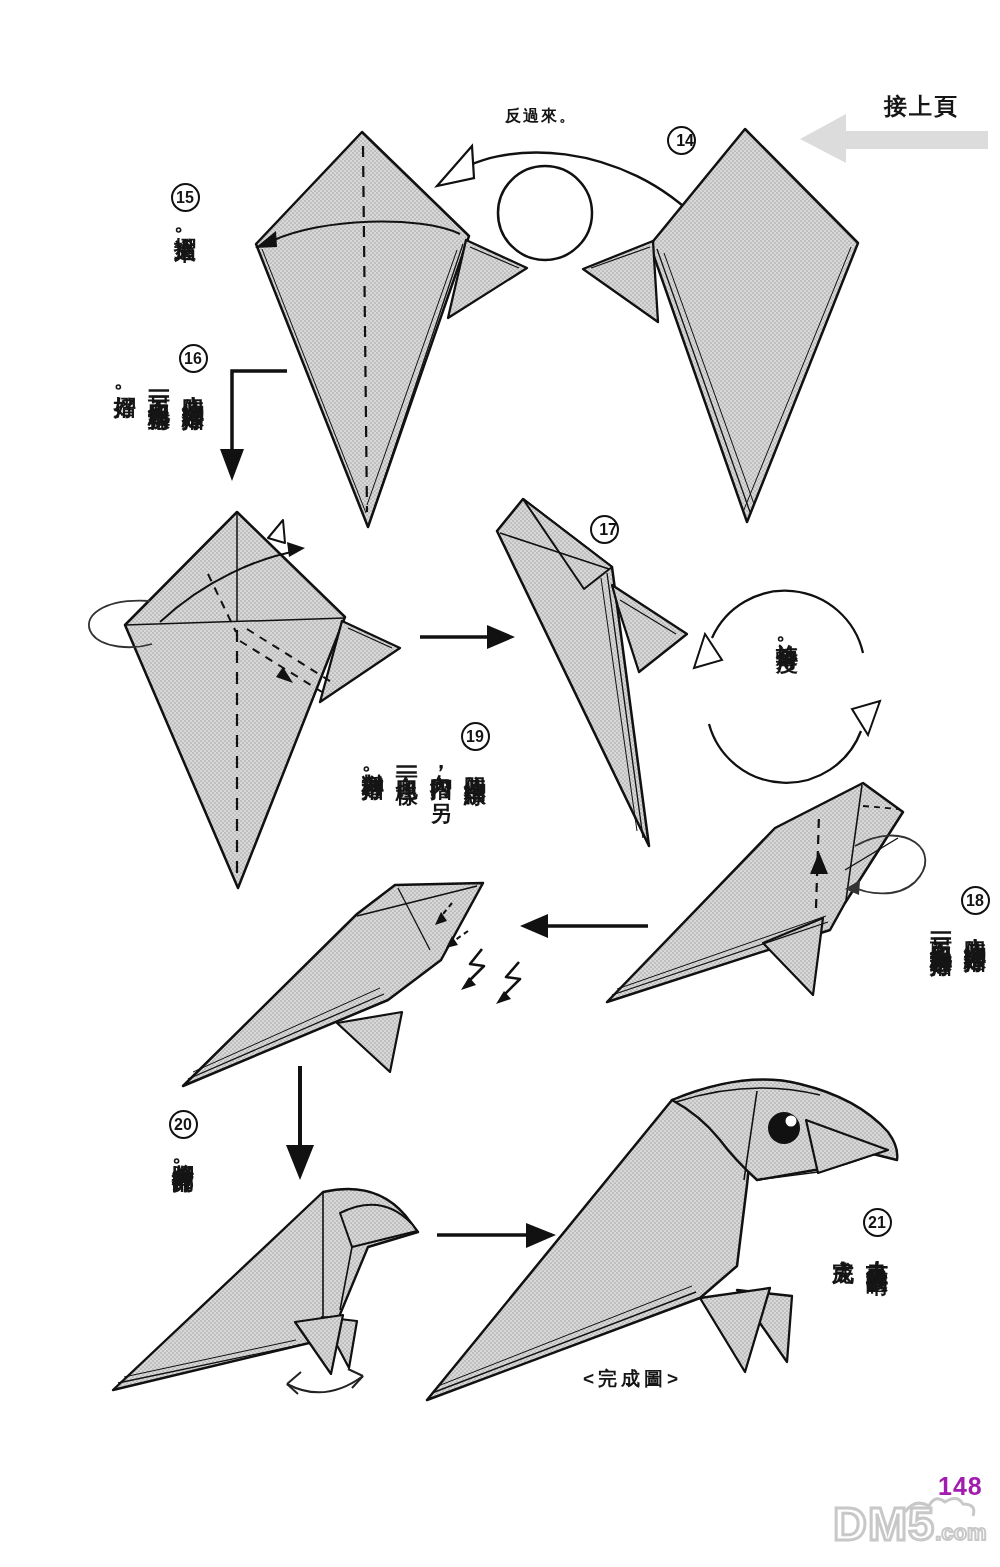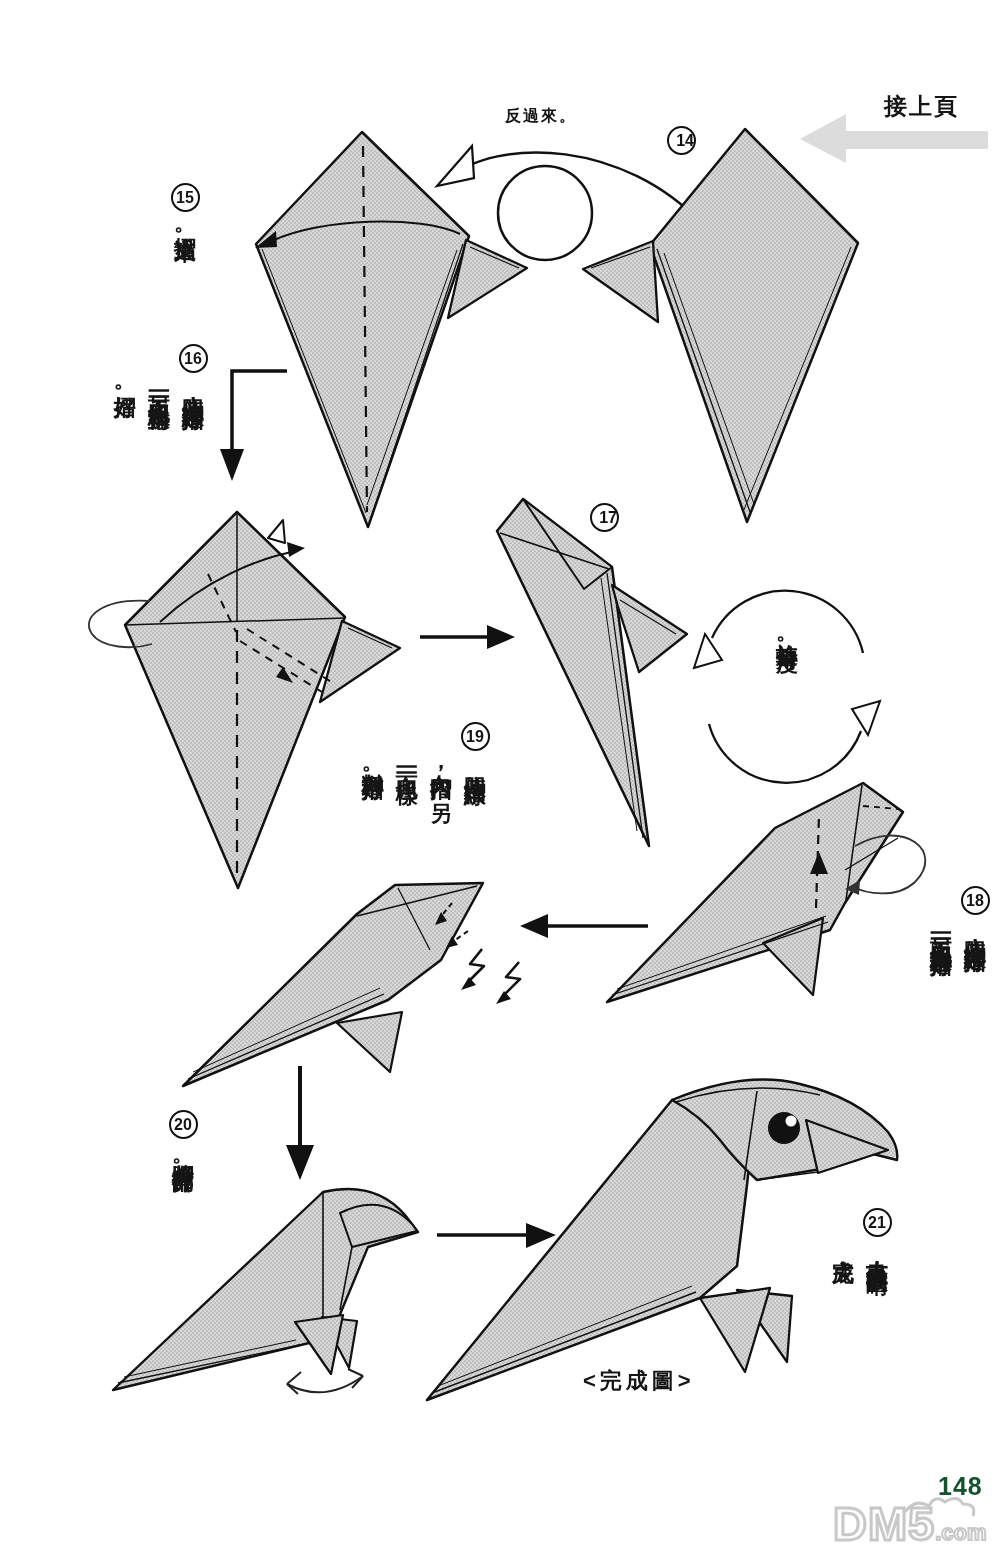--- a/index.html
+++ b/index.html
@@ -17,22 +17,22 @@
   .vline + .vline{margin-top:34px;}
   .circ{
     display:inline-block;writing-mode:horizontal-tb;box-sizing:border-box;
     width:29px;height:29px;border:2.5px solid #111;border-radius:50%;
     font-size:16px;line-height:25px;text-align:center;letter-spacing:0;margin:0 0 7px 0;
   }
   .badge{
     position:absolute;box-sizing:border-box;width:29px;height:29px;border:2.5px solid #111;
     border-radius:50%;font-size:16px;line-height:25px;text-align:right;font-weight:700;color:#111;
   }
-  .caption{position:absolute;font-weight:700;font-size:22px;letter-spacing:4px;white-space:nowrap;color:#151515;}
-  .pagenum{position:absolute;left:938px;top:1472px;font-size:25px;font-weight:700;letter-spacing:1px;color:#14532d;}
+  .caption{position:absolute;font-weight:700;font-size:19px;letter-spacing:4px;white-space:nowrap;color:#151515;}
+  .pagenum{position:absolute;left:938px;top:1472px;font-size:25px;font-weight:700;letter-spacing:1px;color:#a21caf;}
   .watermark{position:absolute;left:833px;top:1496px;font-weight:700;color:#fff;
     -webkit-text-stroke:3px #c8c8c8;white-space:nowrap;}
   .watermark .big{font-size:47px;letter-spacing:1px;}
   .watermark .small{font-size:22px;-webkit-text-stroke:2px #c8c8c8;}
 </style>
 </head>
 <body>
 
 <div class="page">
 
@@ -208,21 +208,21 @@
   <div class="vblock" style="right:798px;top:183px">
     <div class="vline"><span class="circ">15</span><span>摺過來。</span></div>
   </div>
 
   <div class="vblock" style="right:790px;top:344px">
     <div class="vline"><span class="circ">16</span><span>依凹凸摺線摺好，</span></div>
     <div class="vline">另一面也一樣對稱</div>
     <div class="vline">摺好。</div>
   </div>
 
-  <div class="badge" style="left:590px;top:503px">17</div>
+  <div class="badge" style="left:590px;top:515px">17</div>
 
   <div class="vblock" style="right:196px;top:626px">
     <div class="vline">旋轉角度。</div>
   </div>
 
   <div class="vblock" style="right:8px;top:886px">
     <div class="vline"><span class="circ">18</span><span>依凹凸摺線摺好，</span></div>
     <div class="vline">另一面也一樣對稱摺好。</div>
   </div>
 

